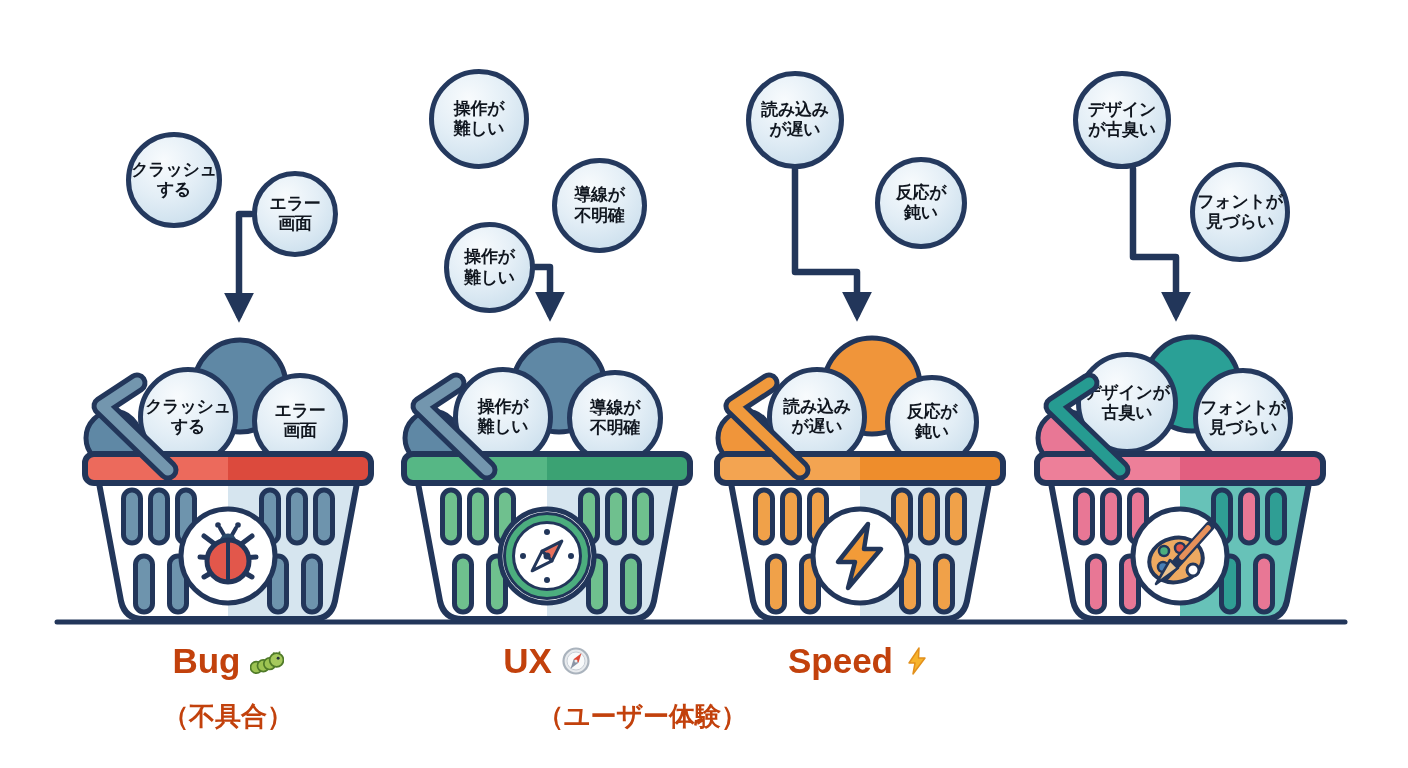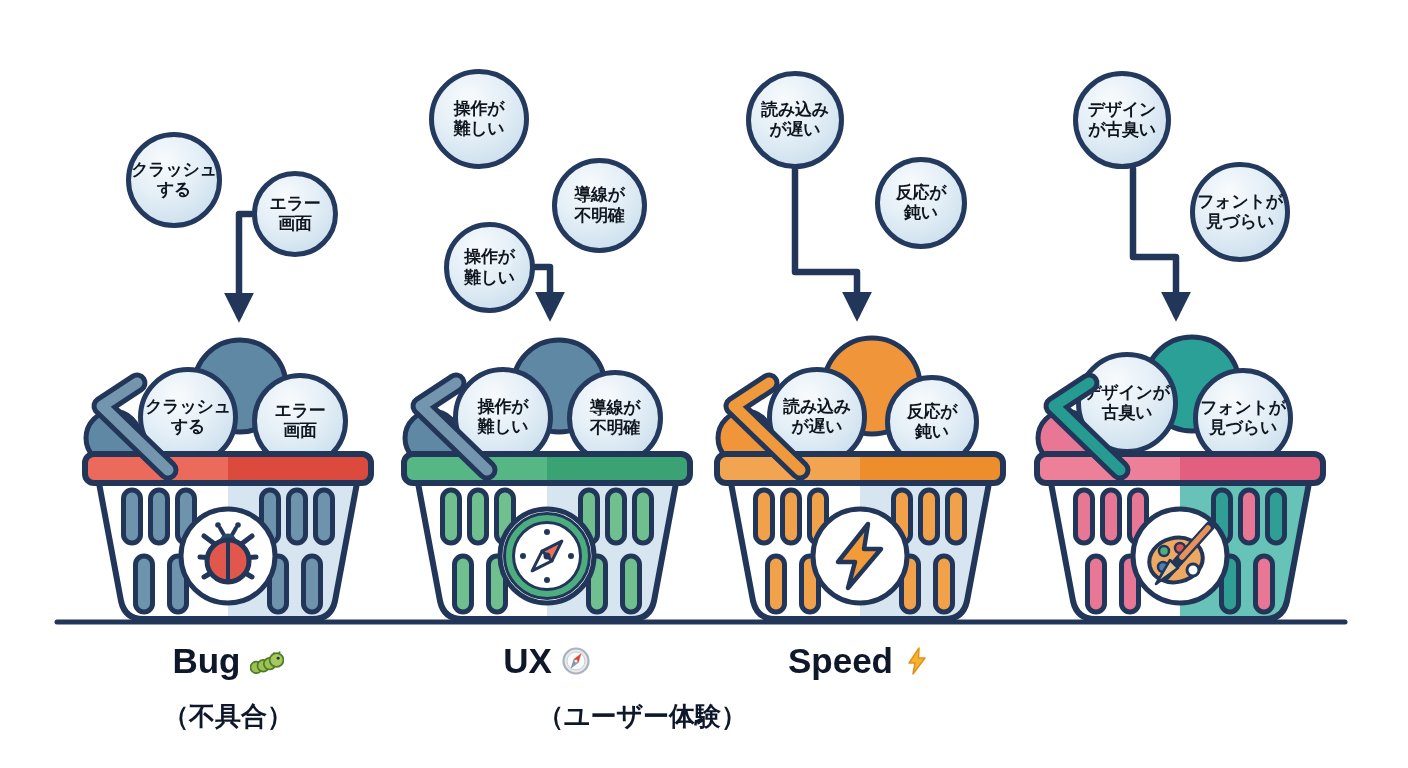--- a/index.html
+++ b/index.html
@@ -11,21 +11,21 @@
   .z1{z-index:1}.z2{z-index:2}.z4{z-index:4}
 
   .bubble{
     position:absolute;z-index:3;box-sizing:border-box;
     border:5px solid #24395e;border-radius:50%;
     background:radial-gradient(circle at 38% 28%, #f8fbfd 0%, #e3eef6 45%, #c2d9e9 100%);
     display:flex;flex-direction:column;align-items:center;justify-content:center;
     font-weight:800;font-size:17px;line-height:1.2;color:#10161f;
     text-align:center;white-space:nowrap;letter-spacing:-0.3px;font-family:Liberation Serif, serif;
   }
-  .cat-label{position:absolute;top:641px;width:400px;z-index:5;text-align:center;color:#0f172a;}
+  .cat-label{position:absolute;top:641px;width:400px;z-index:5;text-align:center;color:#c2410c;}
   .cat-title{font-size:35px;font-weight:800;display:flex;align-items:center;justify-content:center;gap:9px;}
   .cat-title svg{display:block;}
   .cat-sub{font-size:26px;font-weight:800;margin-top:18px;}
 </style>
 </head>
 <body>
 
 <div id="canvas">
 
   <svg class="layer z1" width="1408" height="768">

